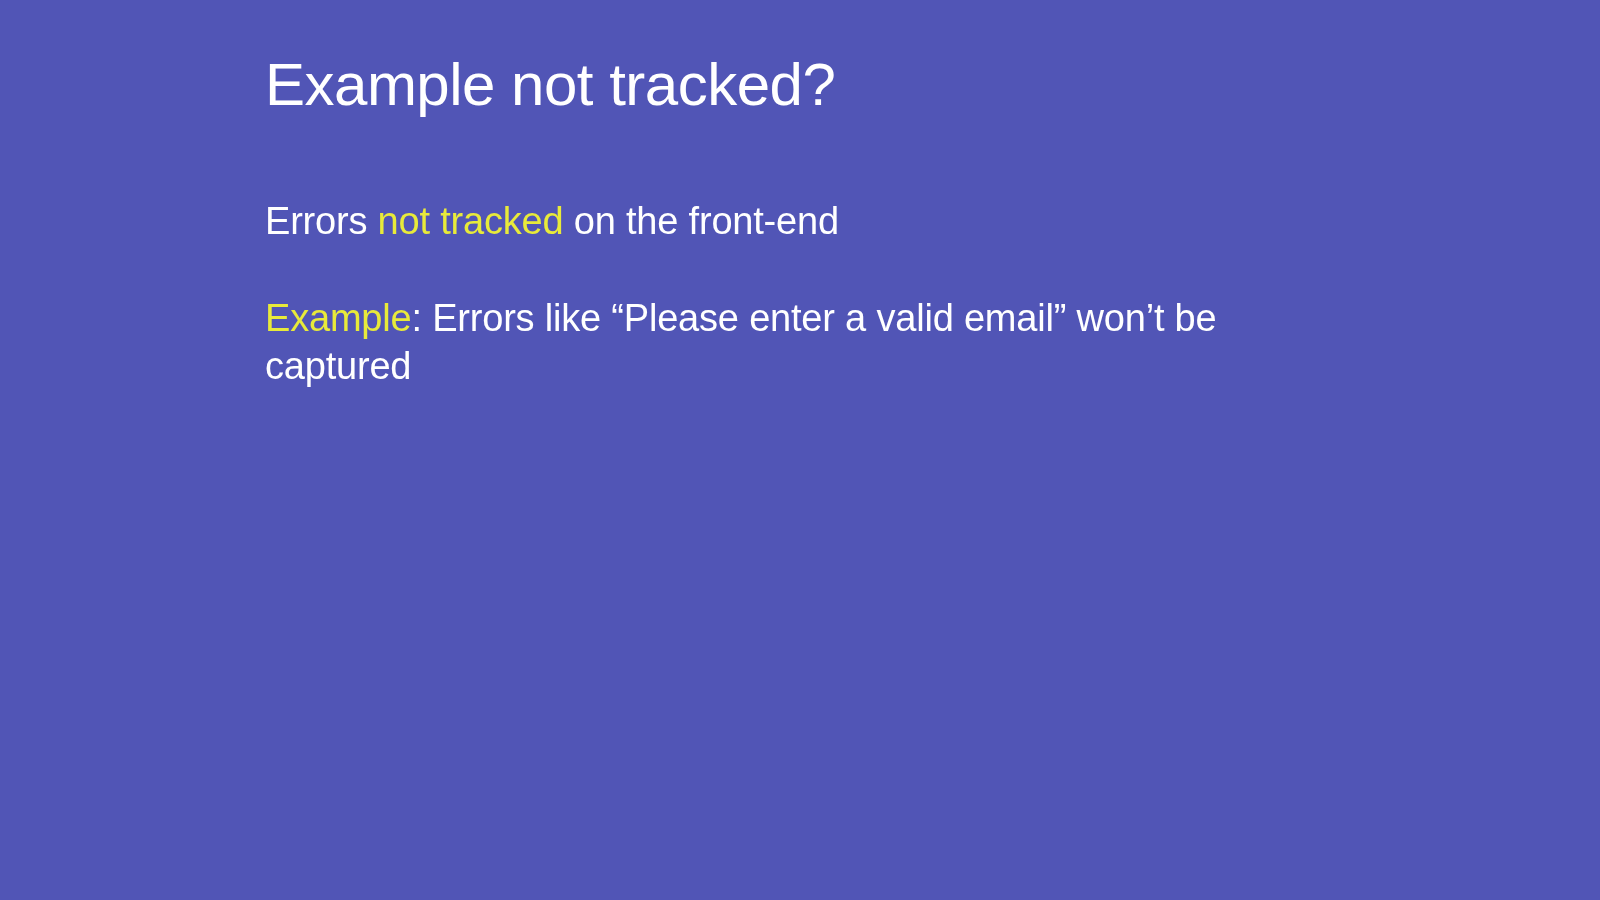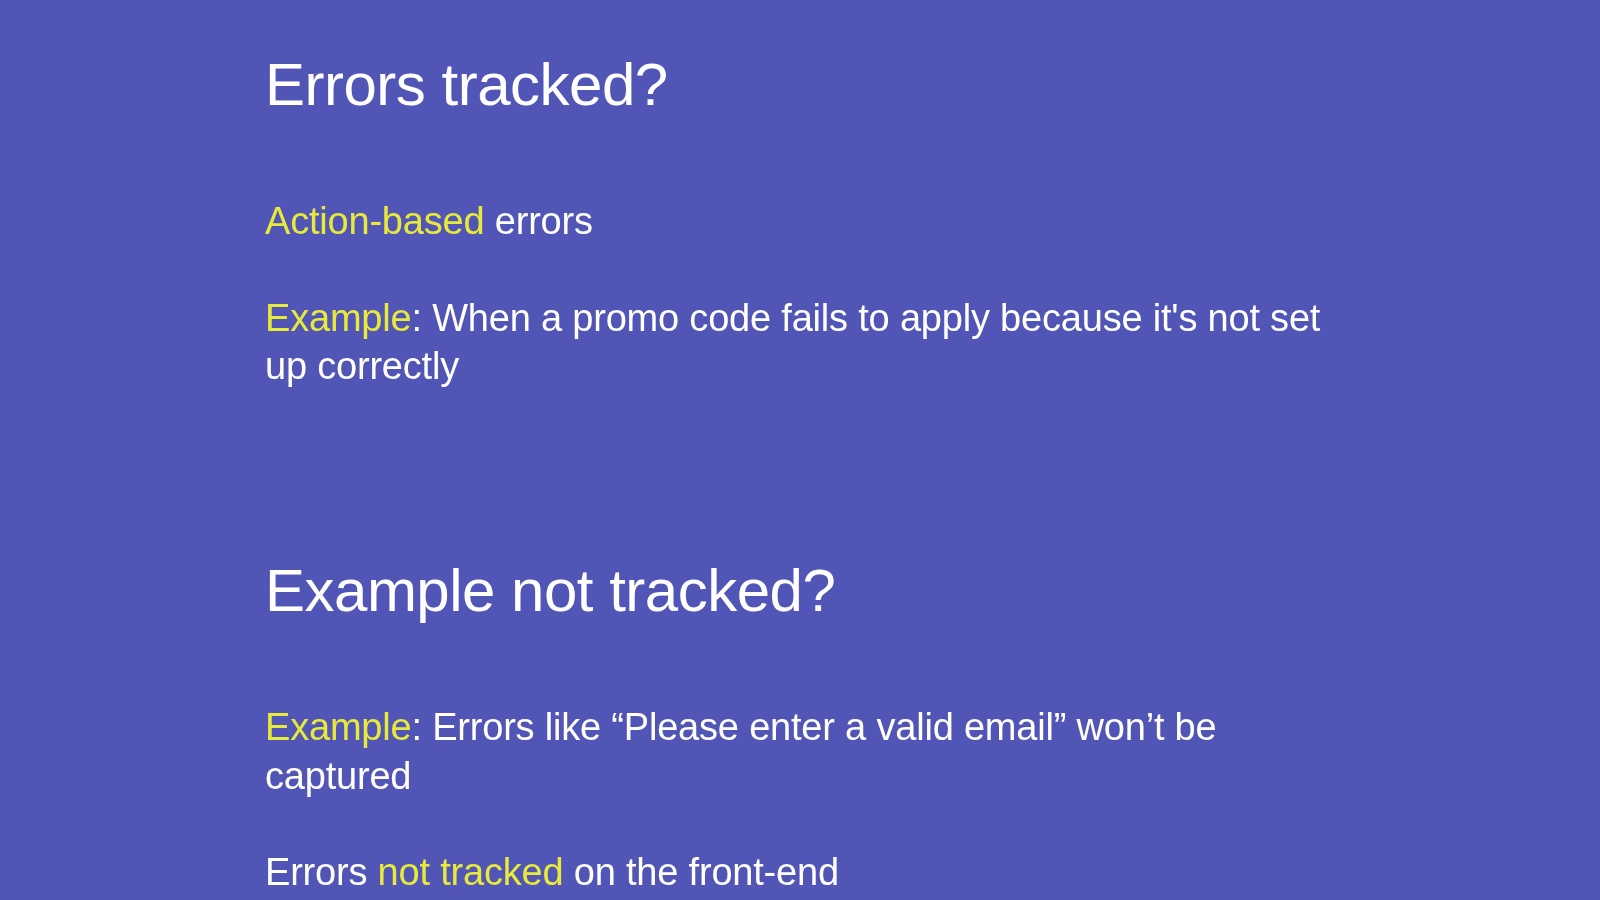--- a/index.html
+++ b/index.html
@@ -40,33 +40,24 @@
     }
     .highlight {
       color: #e8ea3a;
     }
   </style>
 </head>
 <body>
 
 <div class="slide">
 
-  <div class="section">
-    <h1 class="heading">Errors tracked?</h1>
-    <p class="body-line">
-      <span class="highlight">Action-based</span><span> errors</span>
-    </p>
-    <p class="body-line">
-      <span class="highlight">Example</span><span>: When a promo code fails to apply because it's not set up correctly</span>
-    </p>
-  </div>
 
   <div class="section">
     <h1 class="heading">Example not tracked?</h1>
     <p class="body-line">
-      <span class="highlight">Example</span><span>: Errors like “Please enter a valid email” won’t be captured</span>
+      <span>Errors </span><span class="highlight">not tracked</span><span> on the front-end</span>
     </p>
     <p class="body-line">
-      <span>Errors </span><span class="highlight">not tracked</span><span> on the front-end</span>
+      <span class="highlight">Example</span><span>: Errors like “Please enter a valid email” won’t be captured</span>
     </p>
   </div>
 
 </div>
 
 </body></html>

